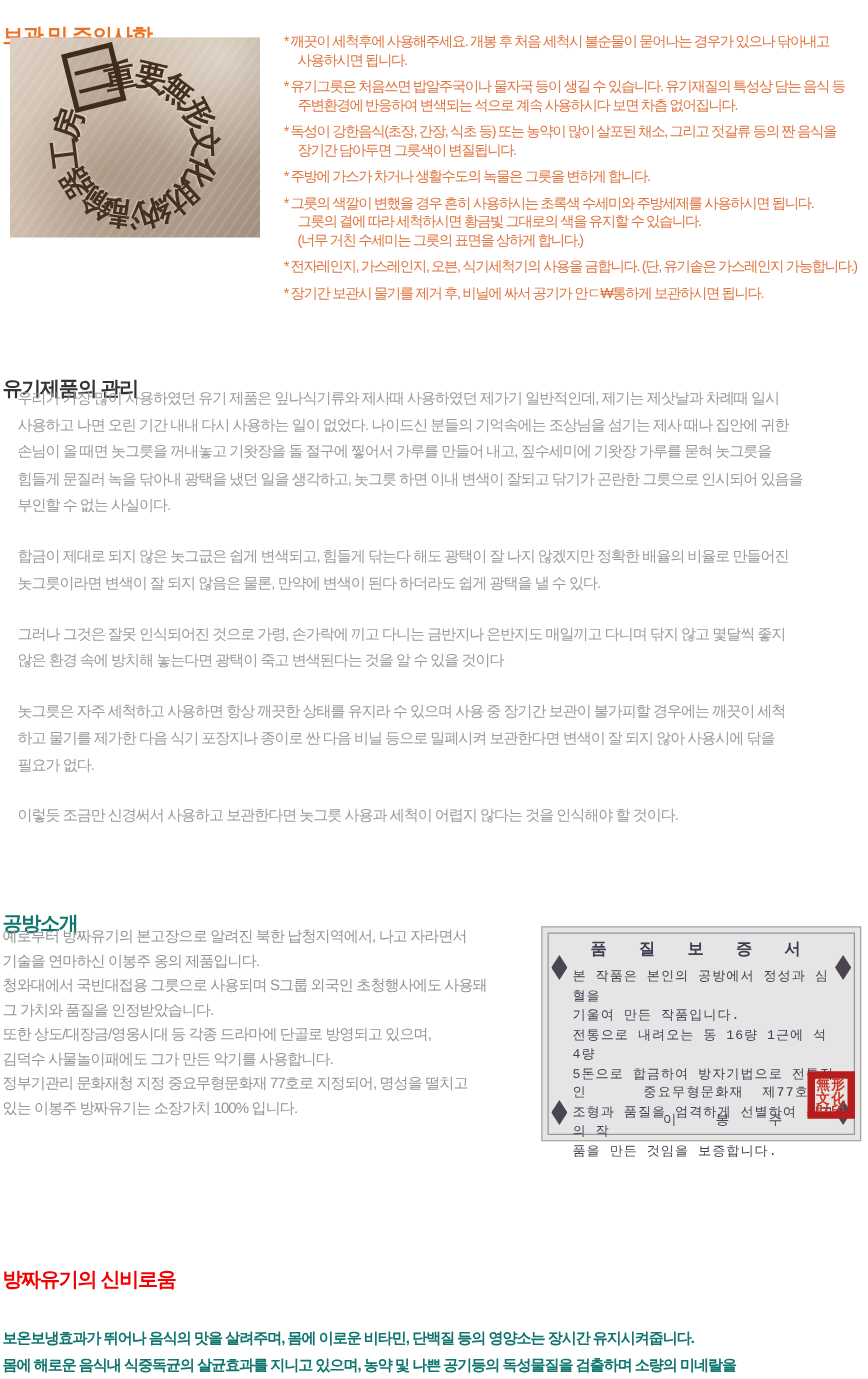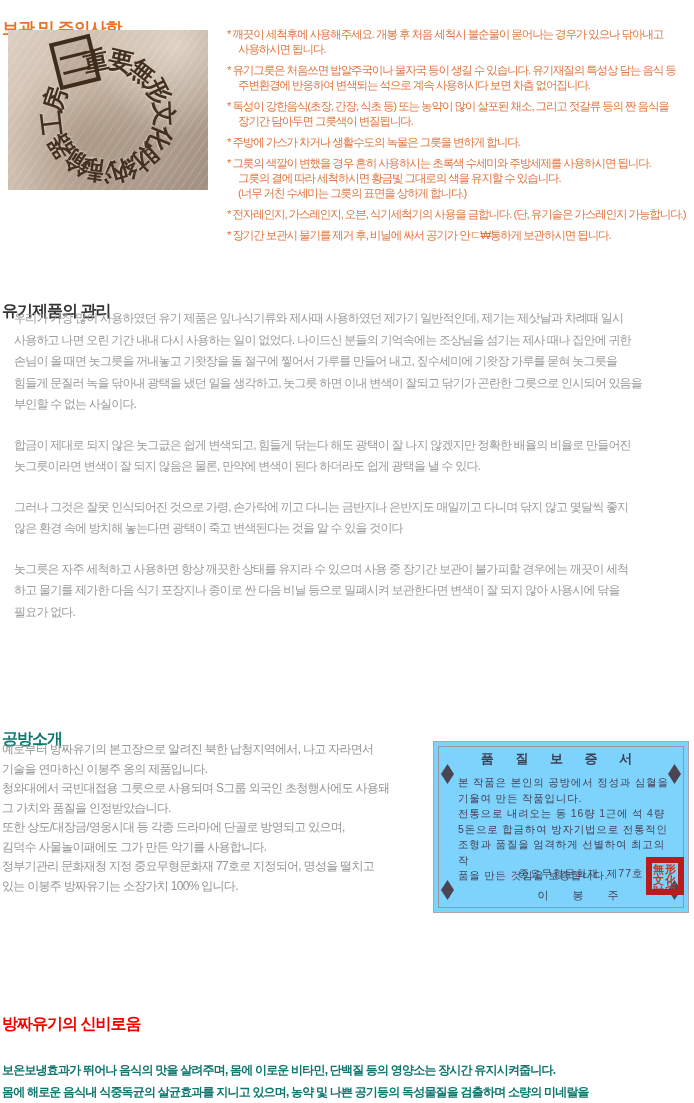--- a/index.html
+++ b/index.html
@@ -36,21 +36,21 @@
   #care-paragraphs{position:absolute;left:2px;top:308px;width:692px;color:#9a9a9a;
     font-size:12px;letter-spacing:-0.8px;line-height:21.5px;}
   #care-paragraphs .para{white-space:pre-line;margin:0 0 19px 12px;}
 
   
   #workshop-text{position:absolute;left:2px;top:740px;width:430px;color:#949494;
     font-size:12px;letter-spacing:-0.7px;line-height:19.5px;white-space:pre-line;}
 
   
   #certificate{position:absolute;left:433px;top:741px;width:256px;height:172px;box-sizing:border-box;
-    background:#7dd3fc;border:1px solid #b3a2a0;font-family:Liberation Sans, sans-serif;padding-left:46px;}
+    background:#e5e5e5;border:1px solid #b3a2a0;font-family:Liberation Mono, monospace;padding-left:46px;}
   #cert-frame{position:absolute;left:4px;top:4px;right:4px;bottom:4px;border:1px solid #9a93a0;}
   .cert-corner{position:absolute;width:13px;height:20px;background:#4a4550;
     clip-path:polygon(50% 0,100% 50%,50% 100%,0 50%);}
   .cert-corner.tl{left:7px;top:22px;}
   .cert-corner.tr{right:7px;top:22px;}
   .cert-corner.bl{left:7px;bottom:12px;}
   .cert-corner.br{right:7px;bottom:12px;}
   #cert-title{position:absolute;left:0;right:0;top:8px;text-align:center;font-weight:bold;
     font-size:13px;letter-spacing:9px;color:#3f3f52;white-space:pre;}
   #cert-body{position:absolute;left:24px;top:33px;width:212px;font-size:10.5px;line-height:15.5px;
@@ -118,20 +118,21 @@
 손님이 올 때면 놋그릇을 꺼내놓고 기왓장을 돌 절구에 찧어서 가루를 만들어 내고, 짚수세미에 기왓장 가루를 묻혀 놋그릇을
 힘들게 문질러 녹을 닦아내 광택을 냈던 일을 생각하고, 놋그릇 하면 이내 변색이 잘되고 닦기가 곤란한 그릇으로 인시되어 있음을
 부인할 수 없는 사실이다.</p>
       <p class="para">합금이 제대로 되지 않은 놋그긊은 쉽게 변색되고, 힘들게 닦는다 해도 광택이 잘 나지 않겠지만 정확한 배율의 비율로 만들어진
 놋그릇이라면 변색이 잘 되지 않음은 물론, 만약에 변색이 된다 하더라도 쉽게 광택을 낼 수 있다.</p>
       <p class="para">그러나 그것은 잘못 인식되어진 것으로 가령, 손가락에 끼고 다니는 금반지나 은반지도 매일끼고 다니며 닦지 않고 몇달씩 좋지
 않은 환경 속에 방치해 놓는다면 광택이 죽고 변색된다는 것을 알 수 있을 것이다</p>
       <p class="para">놋그릇은 자주 세척하고 사용하면 항상 깨끗한 상태를 유지라 수 있으며 사용 중 장기간 보관이 불가피할 경우에는 깨끗이 세척
 하고 물기를 제가한 다음 식기 포장지나 종이로 싼 다음 비닐 등으로 밀폐시켜 보관한다면 변색이 잘 되지 않아 사용시에 닦을
 필요가 없다.</p>
+      <p class="para">이렇듯 조금만 신경써서 사용하고 보관한다면 놋그릇 사용과 세척이 어렵지 않다는 것을 인식해야 할 것이다.</p>
     </div>
 
   <h2 id="workshop-title" class="sec-title">공방소개</h2>
 
   <div id="workshop-text">예로부터 방짜유기의 본고장으로 알려진 북한 납청지역에서, 나고 자라면서
 기술을 연마하신 이봉주 옹의 제품입니다.
 청와대에서 국빈대접용 그릇으로 사용되며 S그룹 외국인 초청행사에도 사용돼
 그 가치와 품질을 인정받았습니다.
 또한 상도/대장금/영웅시대 등 각종 드라마에 단골로 방영되고 있으며,
 김덕수 사물놀이패에도 그가 만든 악기를 사용합니다.

